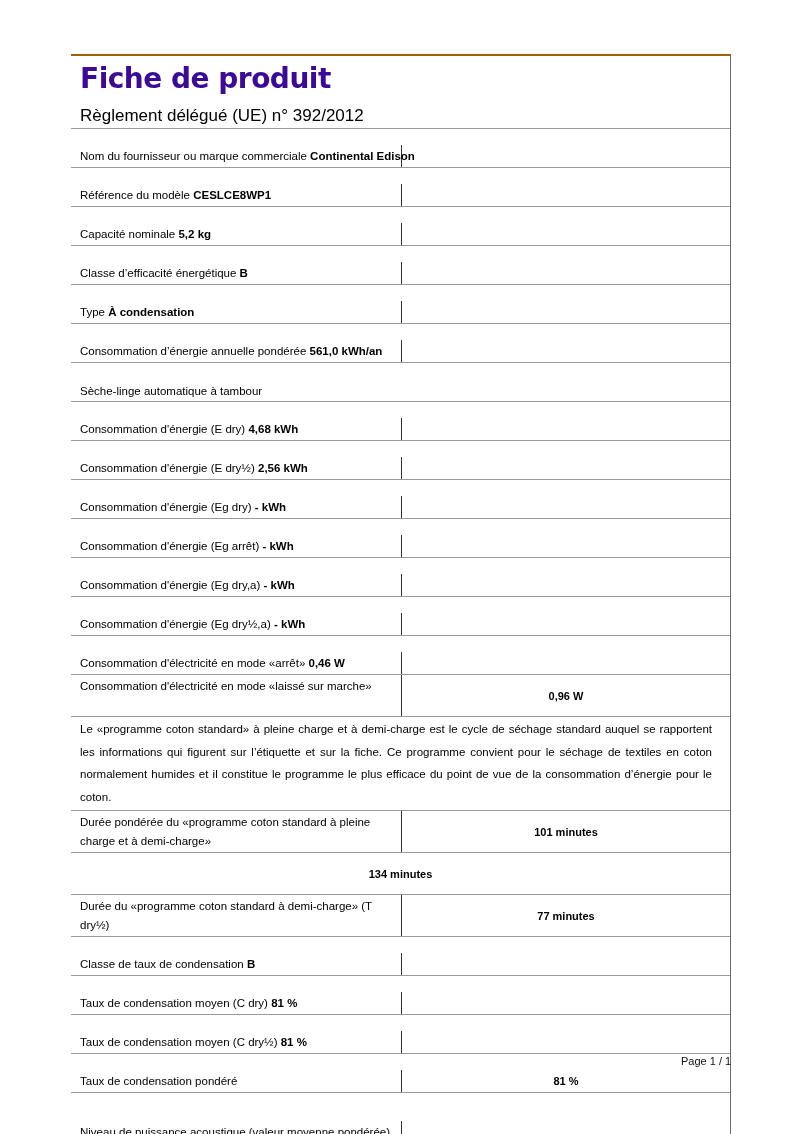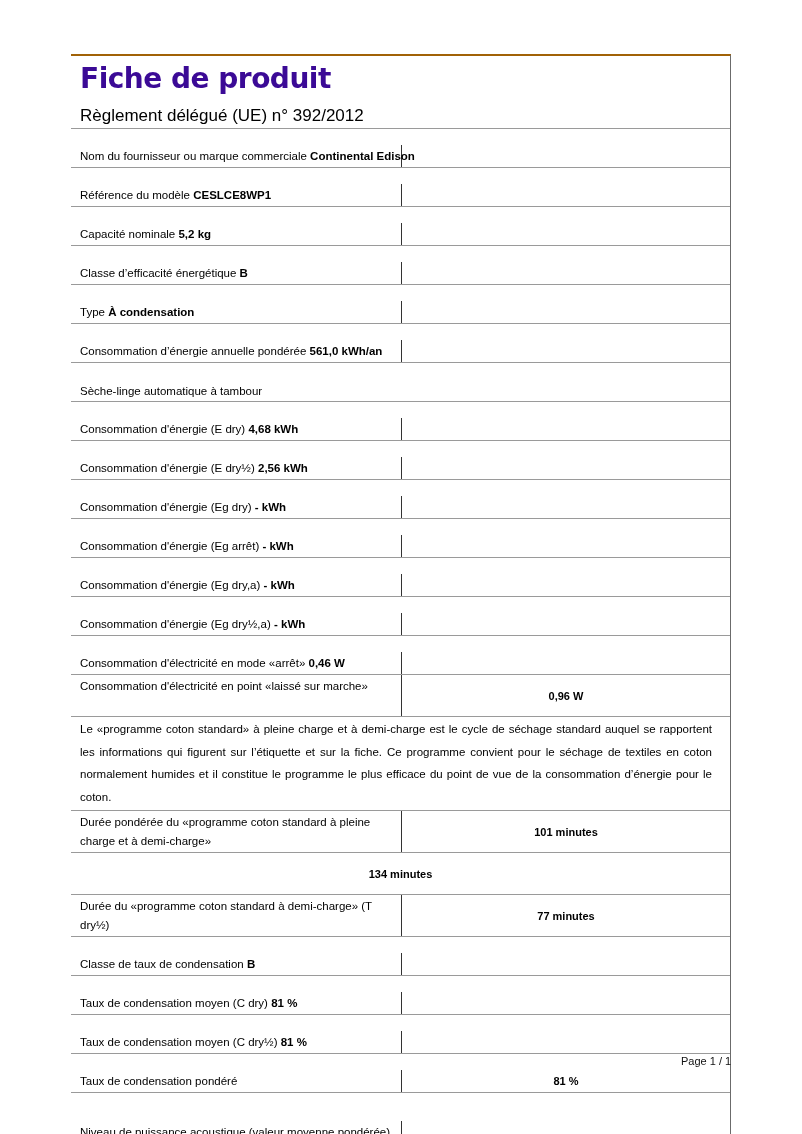--- a/index.html
+++ b/index.html
@@ -158,21 +158,21 @@
   </div>
   <div class="row h23">
     <div class="cell-l"><span>Consommation d'énergie (Eg dry½,a) </span><b>- kWh</b></div>
     <div class="cell-r"></div>
   </div>
   <div class="row h23">
     <div class="cell-l"><span>Consommation d'électricité en mode «arrêt» </span><b>0,46 W</b></div>
     <div class="cell-r"></div>
   </div>
   <div class="row h42">
-    <div class="cell-l wrap">Consommation d'électricité en point «laissé sur marche»</div>
+    <div class="cell-l wrap">Consommation d'électricité en mode «laissé sur marche»</div>
     <div class="cell-r">0,96 W</div>
   </div>
   <div class="row full">
     <div class="cell-full para">Le «programme coton standard» à pleine charge et à demi-charge est le cycle de séchage standard auquel se rapportent les informations qui figurent sur l’étiquette et sur la fiche. Ce programme convient pour le séchage de textiles en coton normalement humides et il constitue le programme le plus efficace du point de vue de la consommation d’énergie pour le coton.</div>
   </div>
   <div class="row h42">
     <div class="cell-l wrap">Durée pondérée du «programme coton standard à pleine charge et à demi-charge»</div>
     <div class="cell-r">101 minutes</div>
   </div>
   <div class="row h42">

